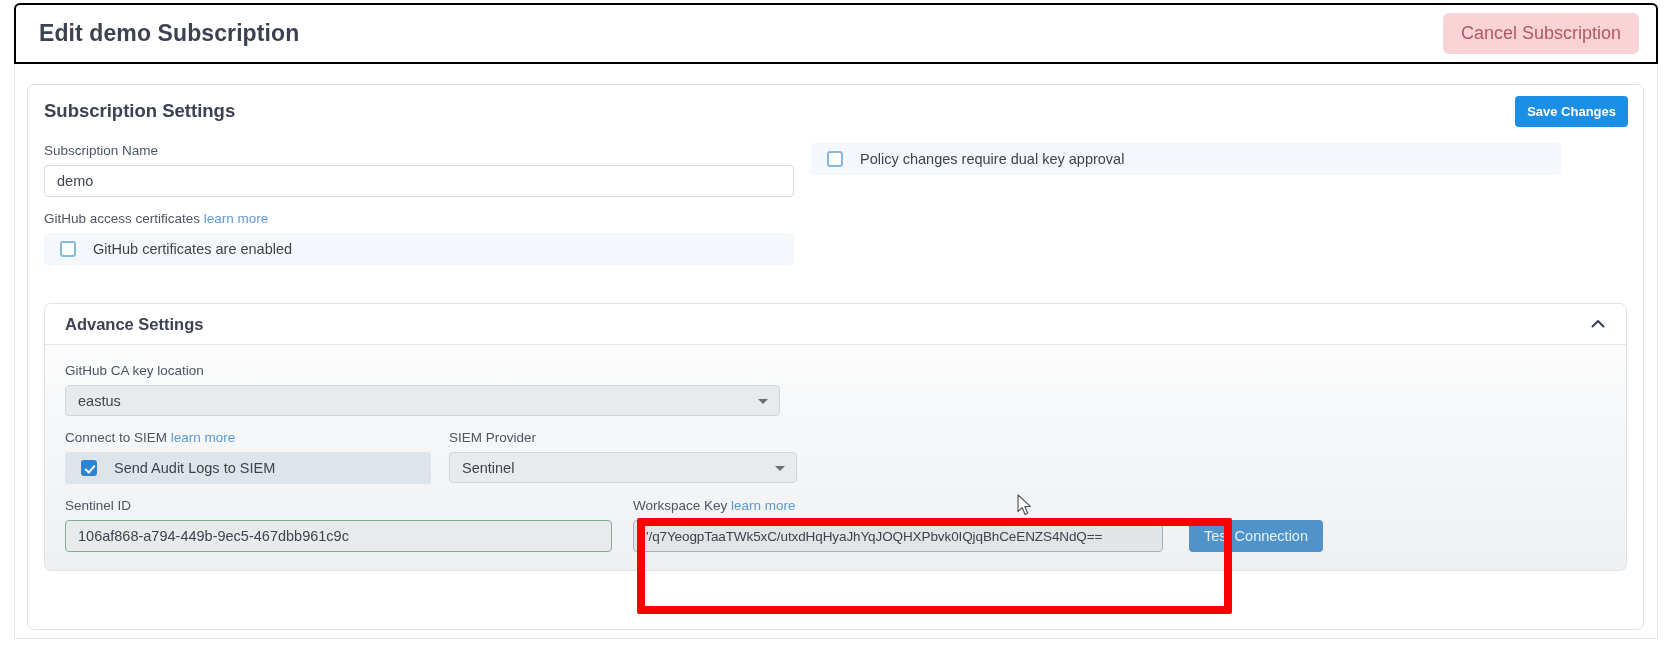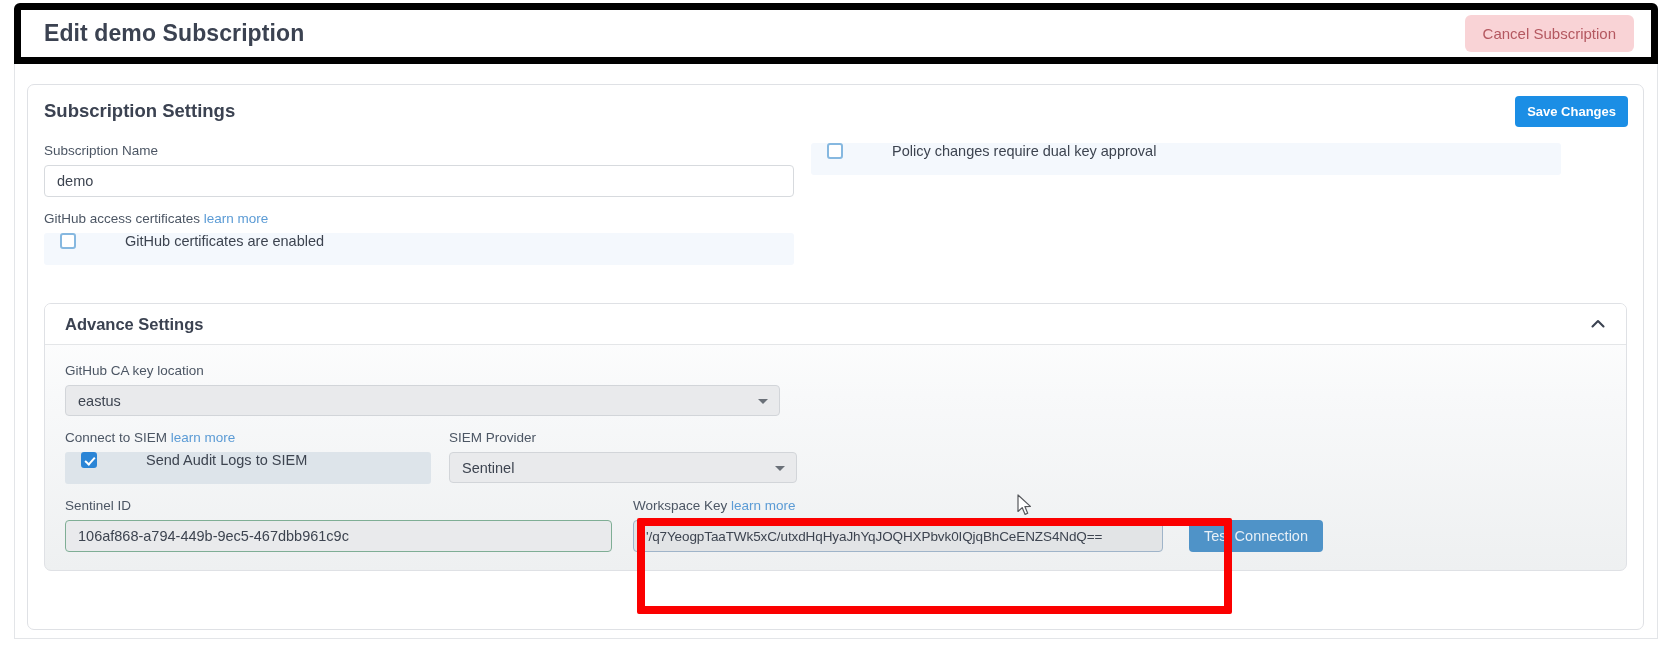--- a/index.html
+++ b/index.html
@@ -15,39 +15,39 @@
     width: 1670px; height: 656px;
     background: #ffffff;
   }
 
   
   .topbar {
     position: absolute;
     left: 14px; top: 3px;
     width: 1644px; height: 61px;
     background: #ffffff;
-    border: 7px solid #000000;
+    border: 2px solid #000000;
     border-radius: 6px 6px 0 0;
     display: flex;
     align-items: center;
     justify-content: space-between;
     padding: 0 17px 0 23px;
   }
   .page-title {
     font-size: 23px;
     font-weight: bold;
     color: #3b4251;
     letter-spacing: .1px;
   }
   .cancel-sub-btn {
     background: #f9d3d6;
     color: #b45860;
     border: none;
     border-radius: 6px;
-    font-size: 15px;
+    font-size: 18px;
     font-family: "Liberation Sans", sans-serif;
     padding: 10px 18px;
     cursor: pointer;
     white-space: nowrap;
   }
 
   
   .body-panel {
     position: absolute;
     left: 14px; top: 64px;
@@ -122,26 +122,25 @@
     border-radius: 4px;
     background: #ffffff;
     font-size: 14.5px;
     color: #3d4450;
     padding: 0 12px;
     font-family: "Liberation Sans", sans-serif;
     outline: none;
   }
   .checkrow {
     display: flex;
-    align-items: flex-start;
+    align-items: center;
     height: 32px;
     background: #f4f8fd;
     border-radius: 3px;
     padding-left: 16px;
-    gap: 32px;
   }
   .checkrow.wide { width: 100%; }
   .cbox {
     width: 16px; height: 16px;
     border: 2px solid #86b8e0;
     border-radius: 3px;
     background: #ffffff;
     flex: none;
     cursor: pointer;
   }

